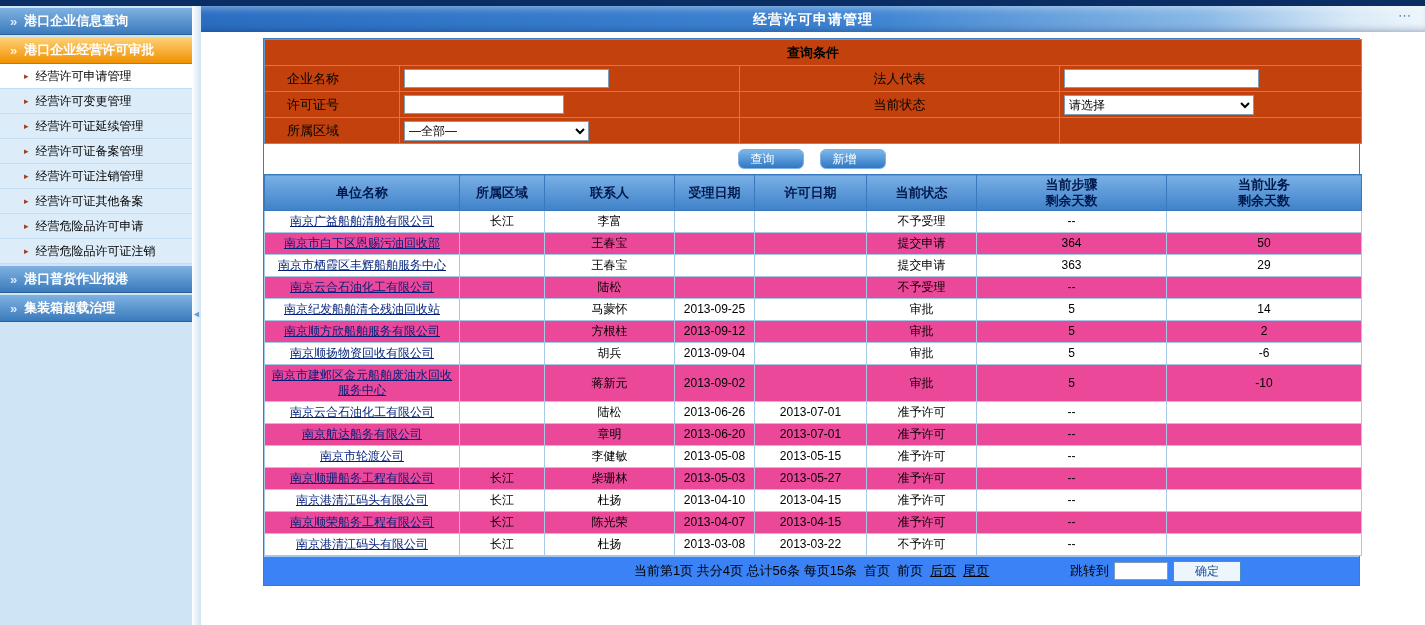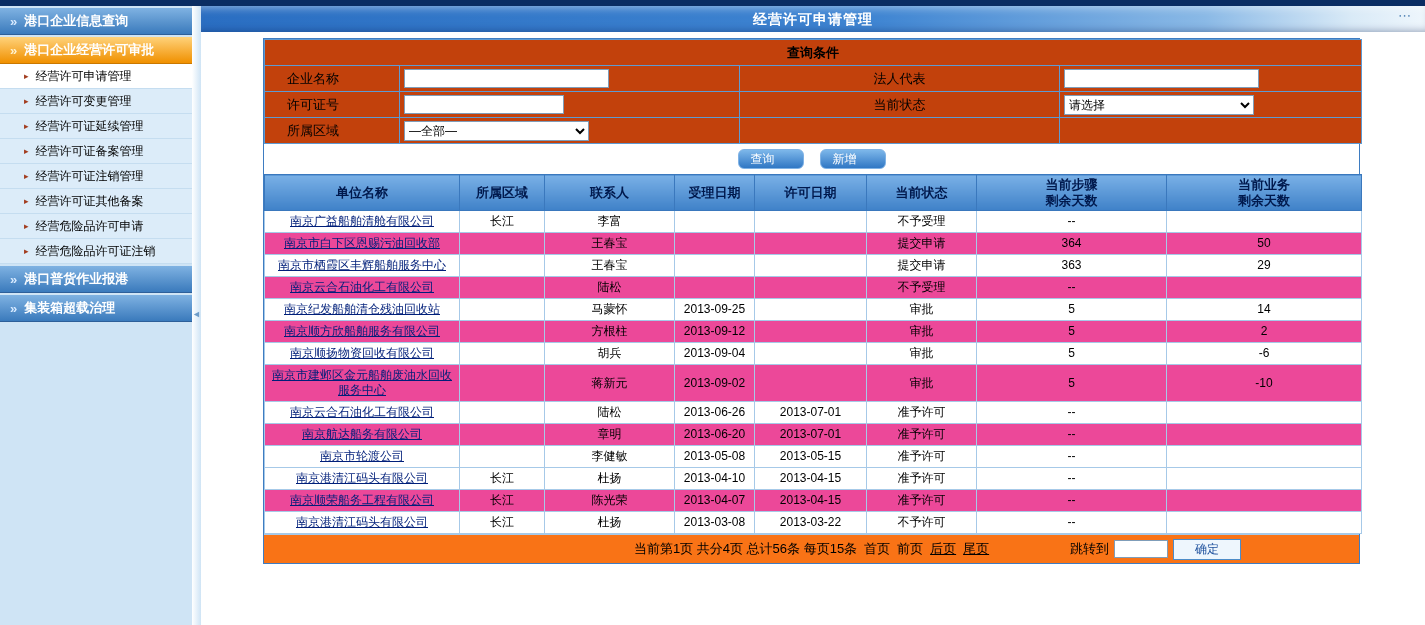--- a/index.html
+++ b/index.html
@@ -72,21 +72,21 @@
     background:linear-gradient(#79b0e6,#3f81c8);
     color:#00194d; font-weight:bold; font-size:13px;
     height:36px; border:1px solid #3a78bd;
     white-space:pre-line; line-height:16px; text-align:center;
   }
   table.grid td { border:1px solid #a6c9e8; font-size:12px; text-align:center; padding:3px 2px; background:#fff; line-height:15px; }
   table.grid tr.alt td { background:#ec4899;text-align:center; }
   a.rowlink { color:#001f7a; text-decoration:underline; cursor:pointer; }
 
   
-  .pager { height:29px; border-top:1px solid #a6c9e8; position:relative; display:flex; align-items:center; justify-content:center; gap:7px; font-size:13px; background:#f97316; }
+  .pager { height:29px; border-top:1px solid #a6c9e8; position:relative; display:flex; align-items:center; justify-content:center; gap:7px; font-size:13px; background:#3b82f6; }
   .pager .plink { color:#000; cursor:pointer; text-decoration:none; }
   .pager .plink.enabled { text-decoration:underline; }
   .pager .jump { position:absolute; right:118px; display:flex; align-items:center; gap:5px; }
   .jump input { width:54px; height:18px; border:1px solid #7f9db9; padding:0 2px; }
   .okbtn { border:1px solid #4d8cc8; color:#1c4f9c; background:#eef6fd; padding:1px 21px; font-size:12px; cursor:pointer; font-family:"Liberation Sans","DejaVu Sans",sans-serif; }
 </style>
 </head>
 <body>
 
 <div class="topstrip"></div>
@@ -337,20 +337,30 @@
               <tr>
                 <td><a class="rowlink">南京市轮渡公司</a></td>
                 <td></td>
                 <td>李健敏</td>
                 <td>2013-05-08</td>
                 <td>2013-05-15</td>
                 <td>准予许可</td>
                 <td>--</td>
                 <td></td>
               </tr>
+              <tr class="alt">
+                <td><a class="rowlink">南京顺珊船务工程有限公司</a></td>
+                <td>长江</td>
+                <td>柴珊林</td>
+                <td>2013-05-03</td>
+                <td>2013-05-27</td>
+                <td>准予许可</td>
+                <td>--</td>
+                <td></td>
+              </tr>
               <tr>
                 <td><a class="rowlink">南京港清江码头有限公司</a></td>
                 <td>长江</td>
                 <td>杜扬</td>
                 <td>2013-04-10</td>
                 <td>2013-04-15</td>
                 <td>准予许可</td>
                 <td>--</td>
                 <td></td>
               </tr>

